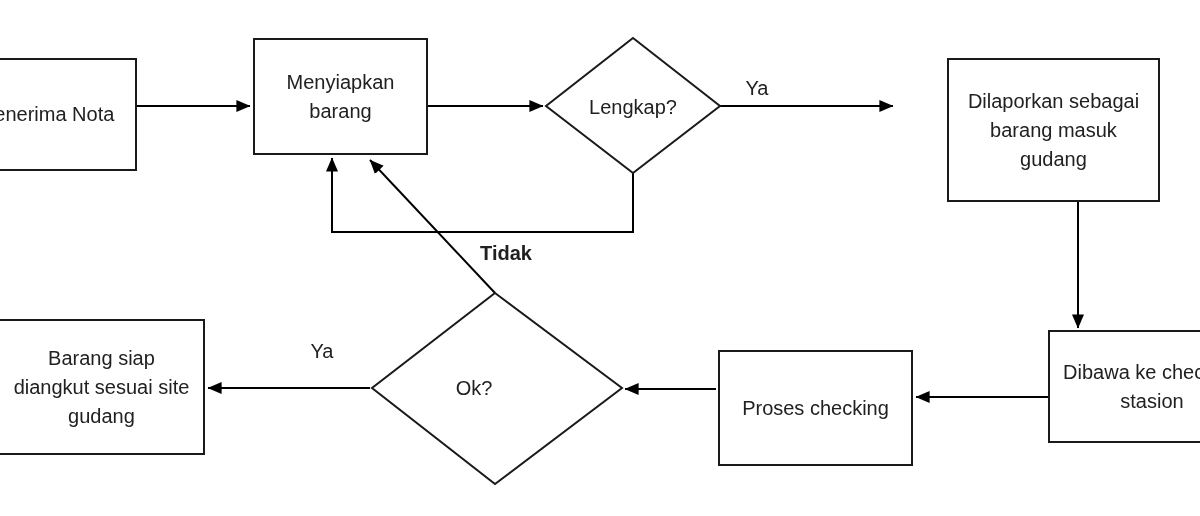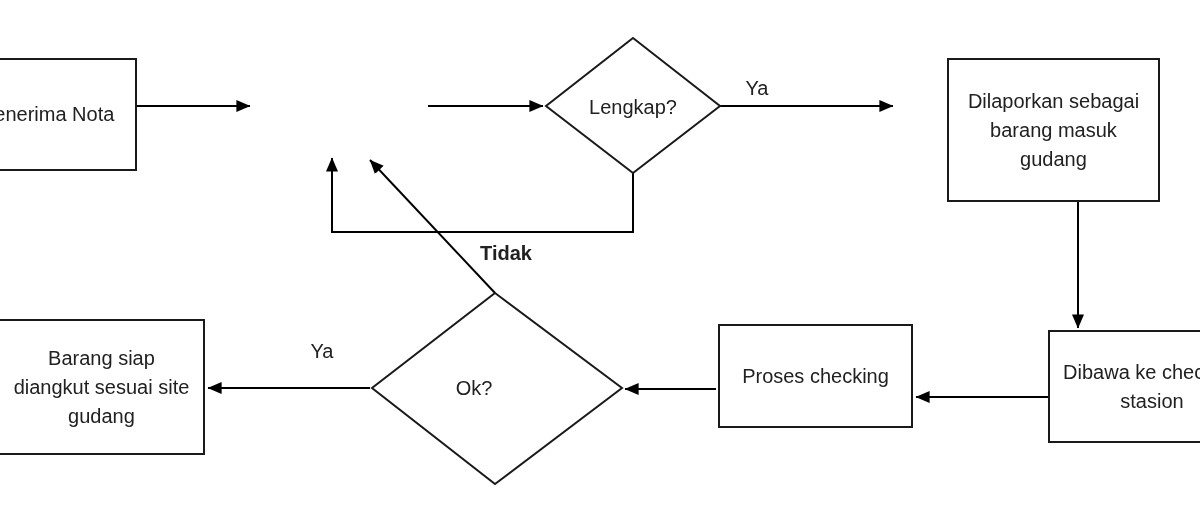--- a/index.html
+++ b/index.html
@@ -81,29 +81,31 @@
     <polyline points="633,173 633,232 332,232 332,158" fill="none" stroke="#000" stroke-width="2" marker-end="url(#arrow)"></polyline>
 
     <line x1="495" y1="293" x2="370" y2="160" stroke="#000" stroke-width="2" marker-end="url(#arrow)"></line>
 
     <polygon points="633,38 720,106 633,173 546,106" fill="#ffffff" stroke="#1a1a1a" stroke-width="2"></polygon>
     <polygon points="495,293 622,388 495,484 372,388" fill="#ffffff" stroke="#1a1a1a" stroke-width="2"></polygon>
   </svg>
 
   <div class="node-box" style="left:-45px; top:58px; width:182px; height:113px;">Menerima Nota</div>
 
+  <div class="node-box" style="left:253px; top:38px; width:175px; height:117px;">Menyiapkan
+barang</div>
 
   <div class="node-box" style="left:947px; top:58px; width:213px; height:144px;">Dilaporkan sebagai
 barang masuk
 gudang</div>
 
   <div class="node-box" style="left:1048px; top:330px; width:208px; height:113px;">Dibawa ke checking
 stasion</div>
 
-  <div class="node-box" style="left:718px; top:324px; width:195px; height:104px;">Proses checking</div>
+  <div class="node-box" style="left:718px; top:350px; width:195px; height:116px;">Proses checking</div>
 
   <div class="node-box" style="left:-2px; top:319px; width:207px; height:136px;">Barang siap
 diangkut sesuai site
 gudang</div>
 
   <div class="diamond-label" style="left:633px; top:107px;">Lengkap?</div>
 
   <div class="diamond-label" style="left:474px; top:388px;">Ok?</div>
 
   <div class="edge-label" style="left:757px; top:88px;">Ya</div>

